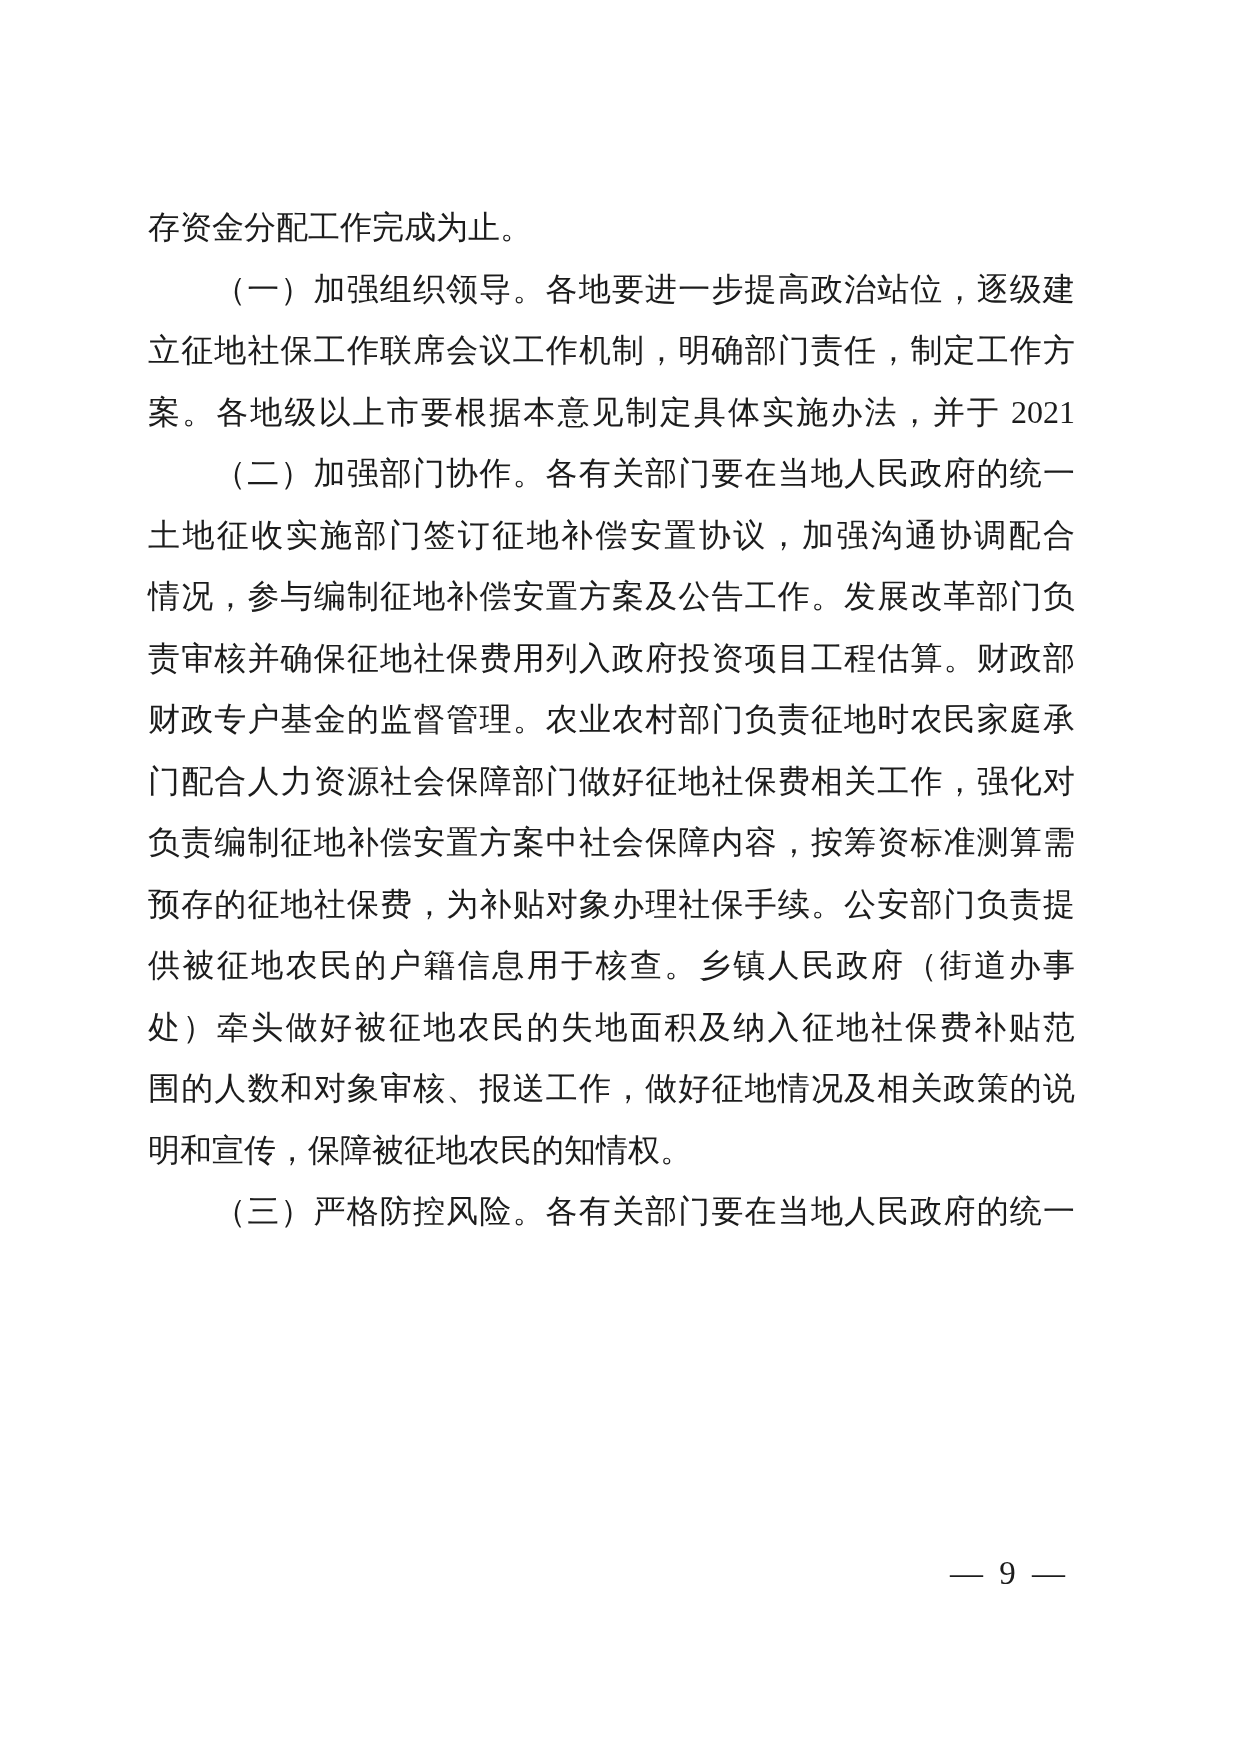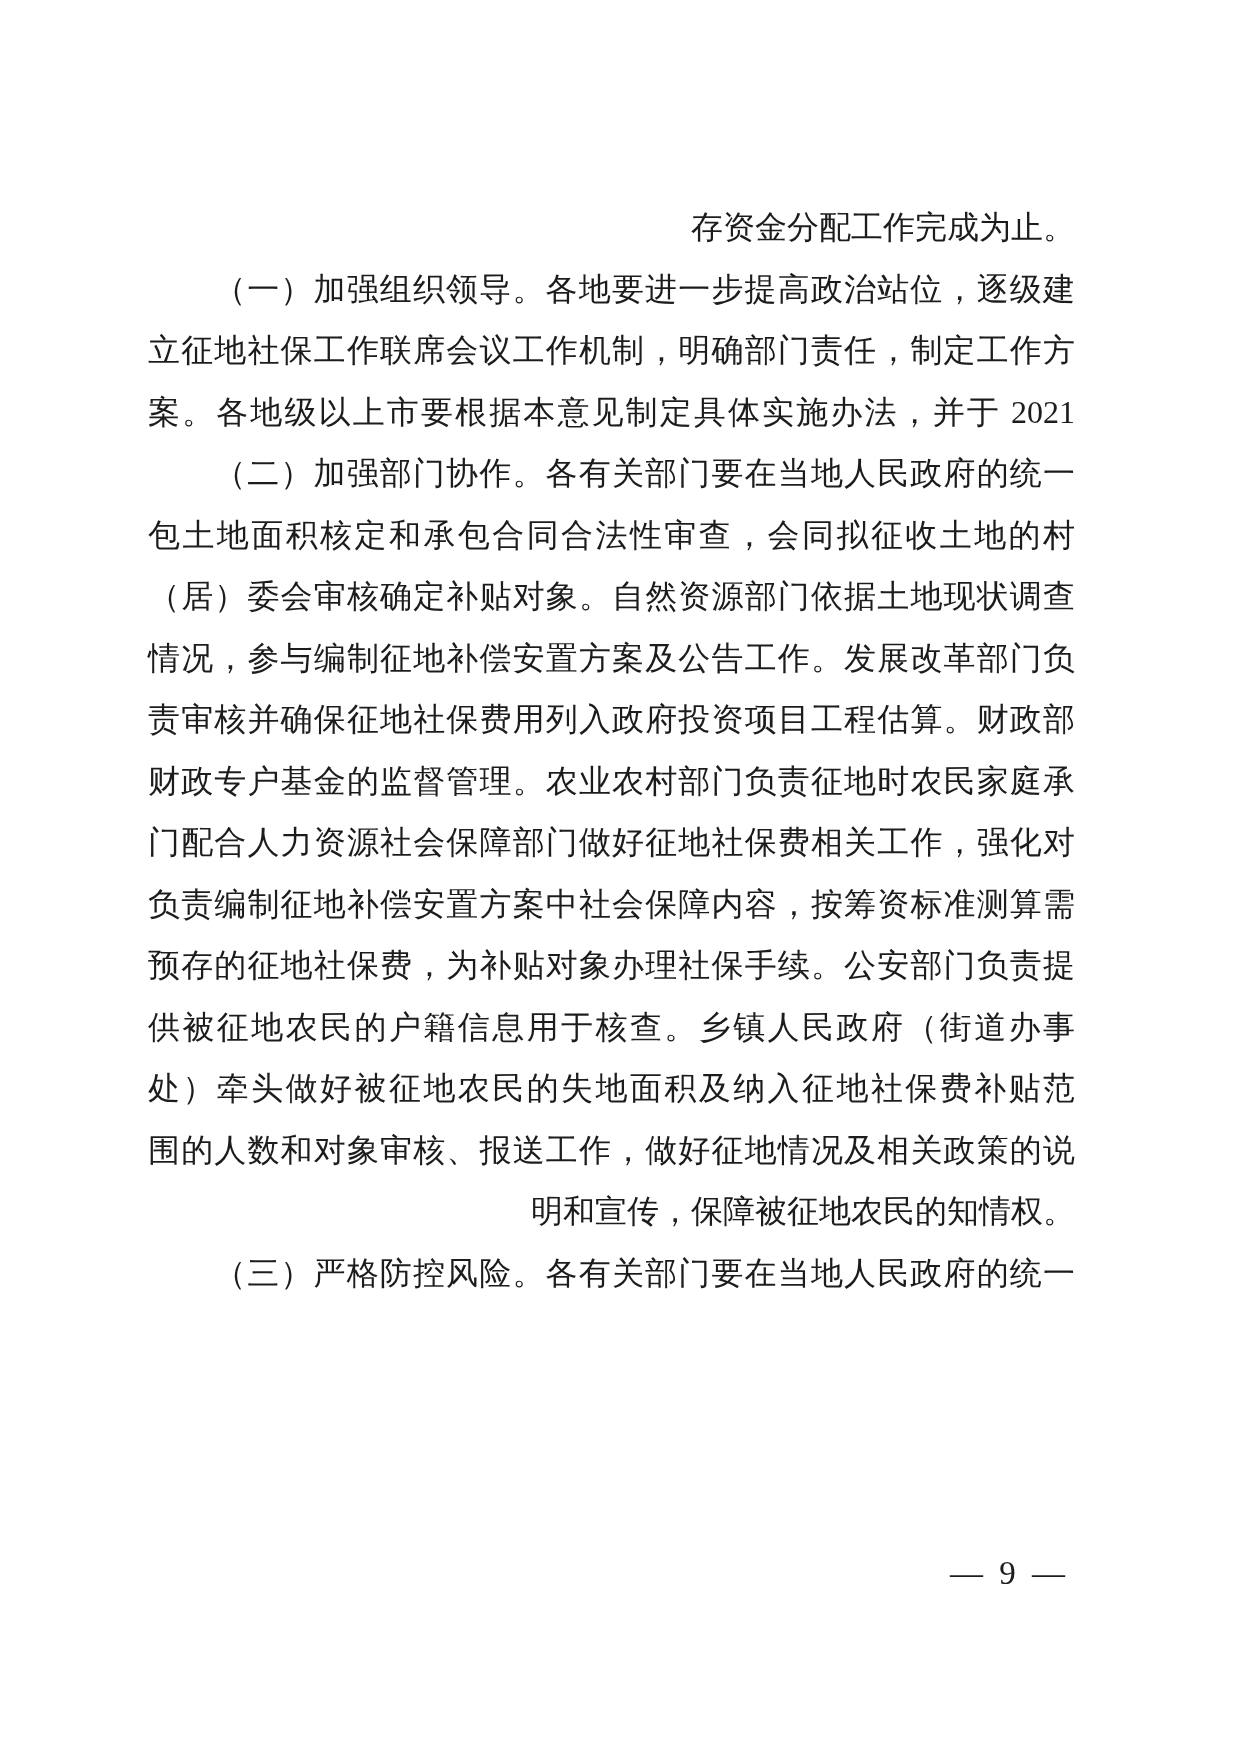--- a/index.html
+++ b/index.html
@@ -22,21 +22,20 @@
     top: 197px;
     width: 927px;
   }
   .line {
     display: block;
     font-size: 32px;
     line-height: 61.5px;
     height: 61.5px;
     white-space: nowrap;
     color: #1c1c1c;
-    text-align: right;
   }
   
   .j {
     white-space: normal;
     text-align: justify;
     text-align-last: justify;
   }
   
   .first {
     text-indent: 66px;
@@ -72,22 +71,21 @@
     <div class="line">存资金分配工作完成为止。</div>
 
 
     <div class="line j first"><span class="kai">（一）加强组织领导。</span><span>各地要进一步提高政治站位，逐级建</span></div>
 
     <div class="line j">立征地社保工作联席会议工作机制，明确部门责任，制定工作方</div>
     <div class="line j">案。各地级以上市要根据本意见制定具体实施办法，并于 2021</div>
 
     <div class="line j first"><span class="kai">（二）加强部门协作。</span><span>各有关部门要在当地人民政府的统一</span></div>
 
-    <div class="line j">包土地面积核定和承包合同合法性审查，会同拟征收土地的村</div>
-    <div class="line j">（居）委会审核确定补贴对象。自然资源部门依据土地现状调查</div>
+    <div class="line j">土地征收实施部门签订征地补偿安置协议，加强沟通协调配合</div>
     <div class="line j">情况，参与编制征地补偿安置方案及公告工作。发展改革部门负</div>
     <div class="line j">责审核并确保征地社保费用列入政府投资项目工程估算。财政部</div>
     <div class="line j">财政专户基金的监督管理。农业农村部门负责征地时农民家庭承</div>
     <div class="line j">门配合人力资源社会保障部门做好征地社保费相关工作，强化对</div>
     <div class="line j">负责编制征地补偿安置方案中社会保障内容，按筹资标准测算需</div>
     <div class="line j">预存的征地社保费，为补贴对象办理社保手续。公安部门负责提</div>
     <div class="line j">供被征地农民的户籍信息用于核查。乡镇人民政府（街道办事</div>
     <div class="line j">处）牵头做好被征地农民的失地面积及纳入征地社保费补贴范</div>
     <div class="line j">围的人数和对象审核、报送工作，做好征地情况及相关政策的说</div>
     <div class="line">明和宣传，保障被征地农民的知情权。</div>

